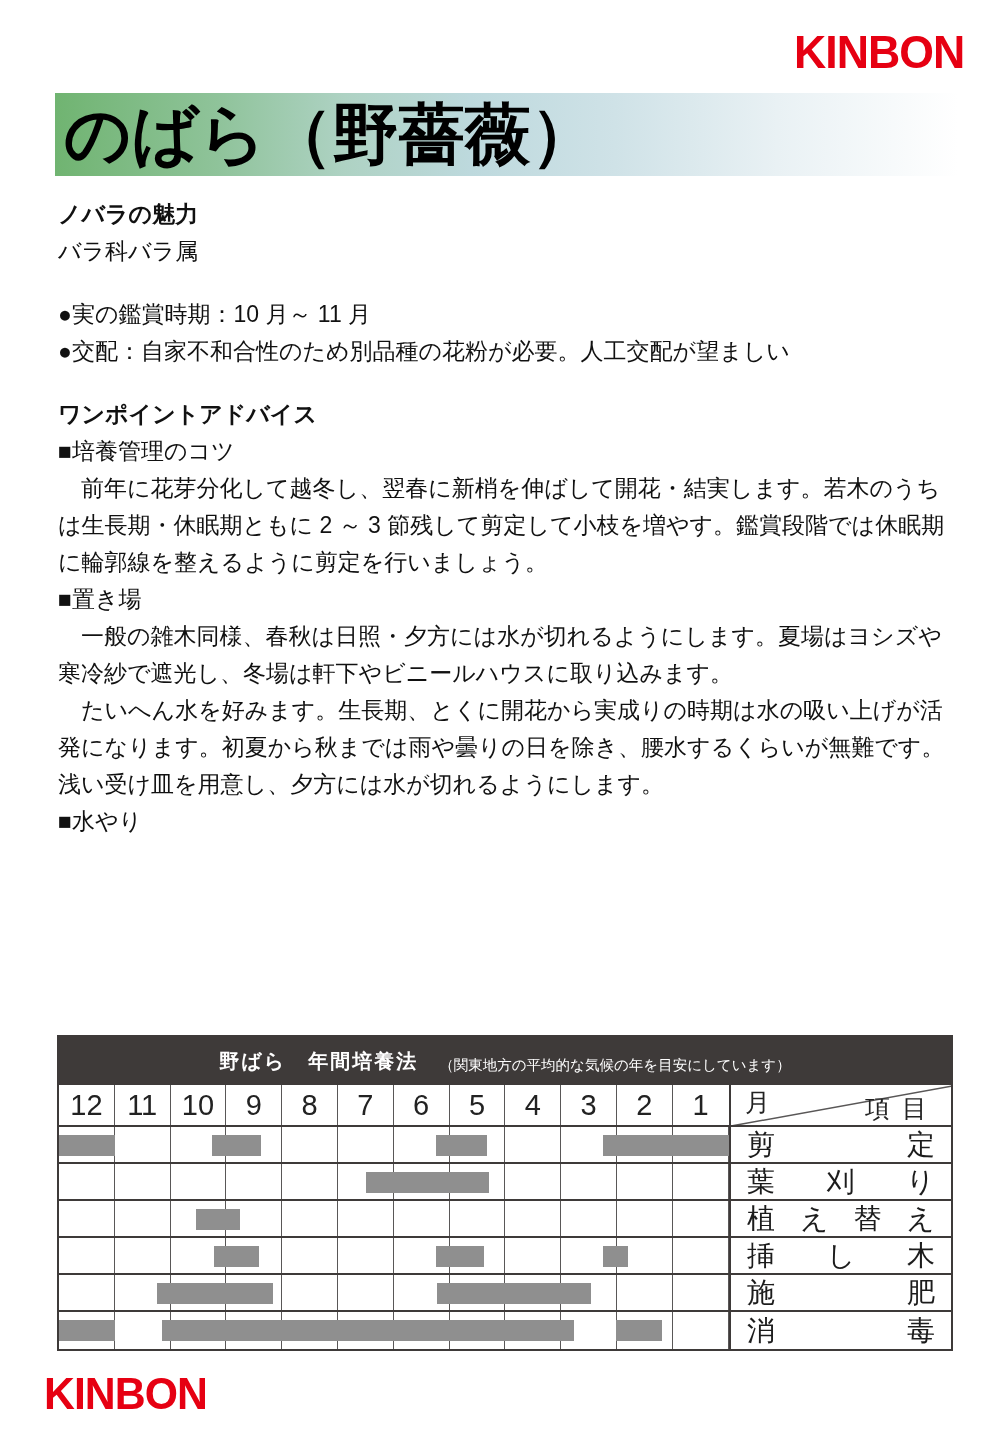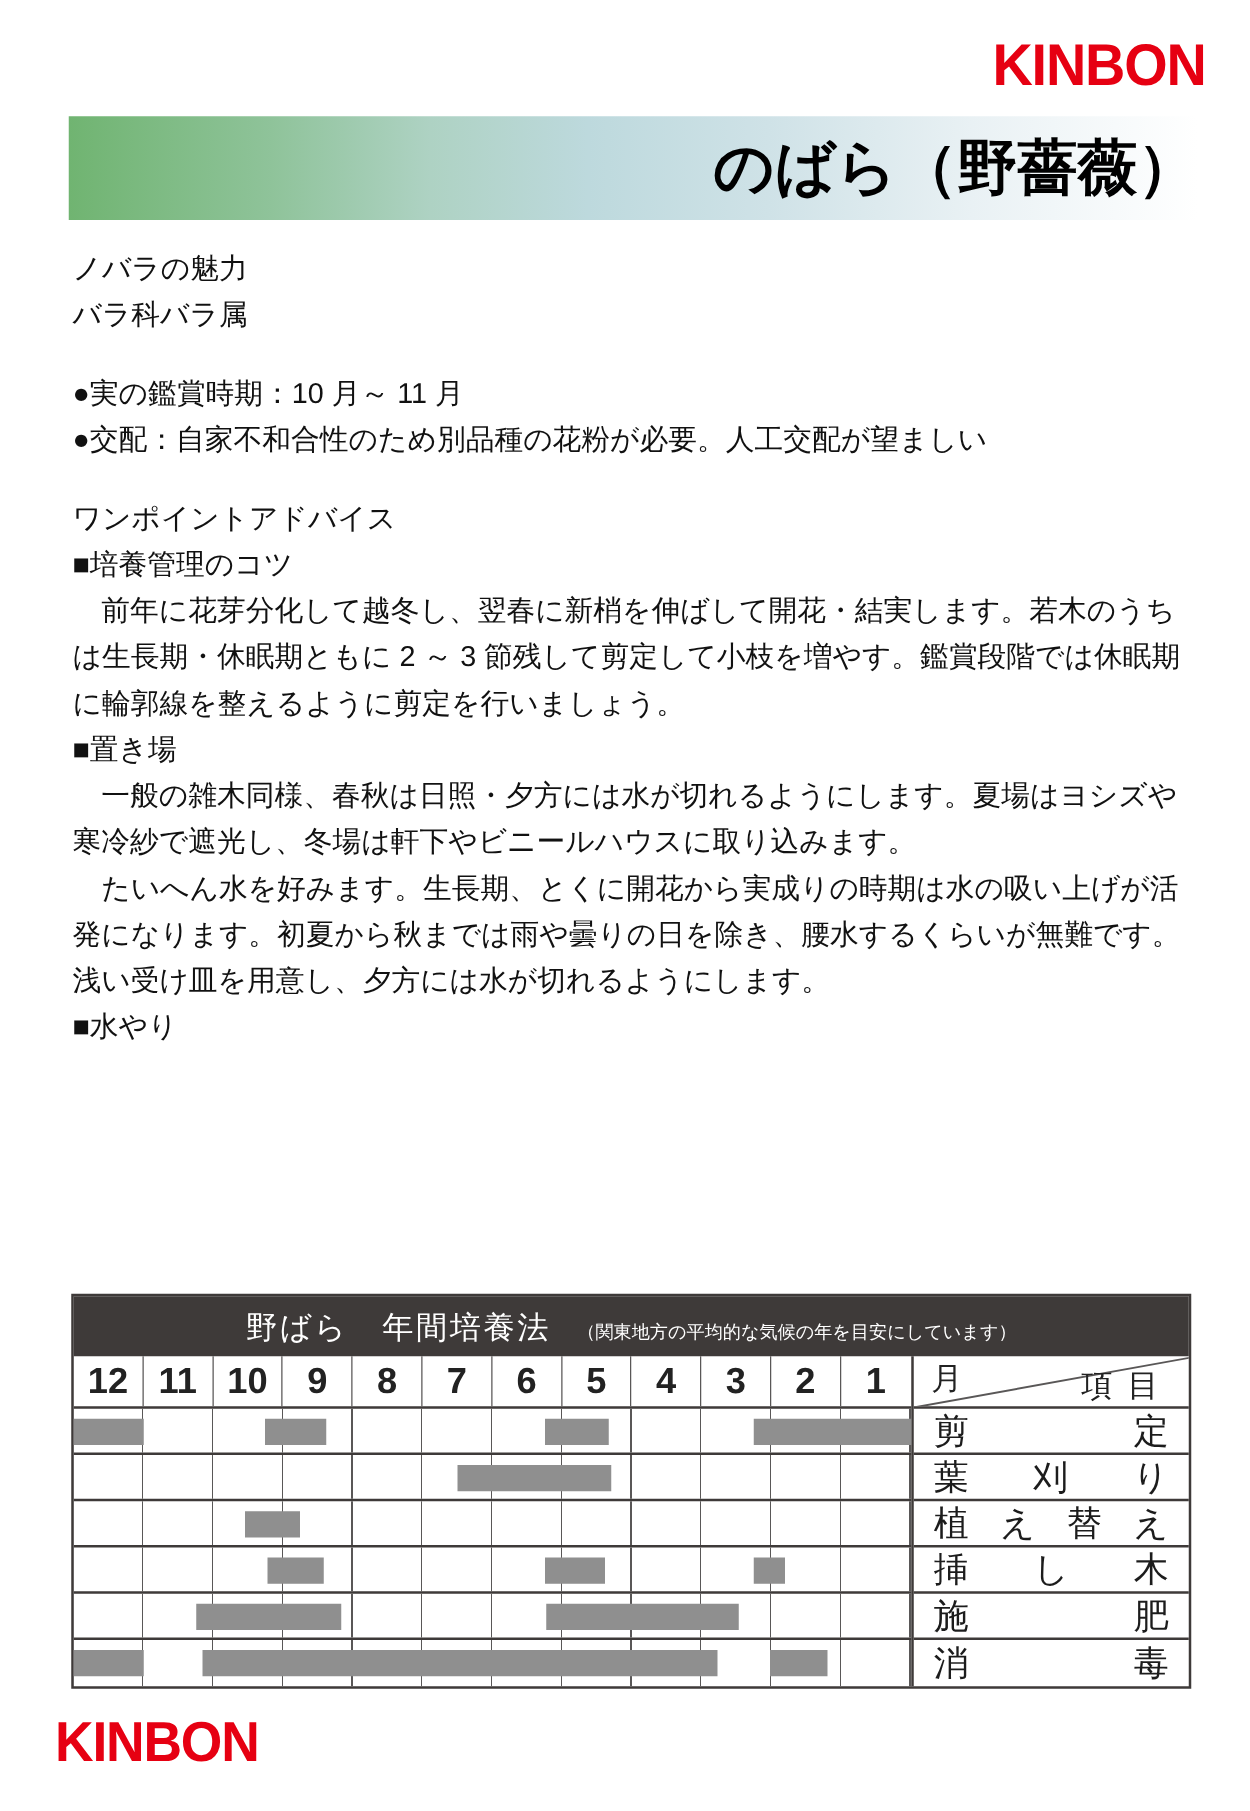--- a/index.html
+++ b/index.html
@@ -23,59 +23,57 @@
   #logo-top{top:24px;left:794px;font-size:47px;}
   #logo-bottom{top:1368px;left:44px;font-size:45px;}
   
   #title-bar{
     position:absolute;left:55px;top:93px;width:903px;height:83px;
     background:linear-gradient(90deg,#70b471 0%,#8fc39a 18%,#aed2c3 32%,#bdd9dd 46%,#cfe2e7 62%,#e9f1f4 80%,#ffffff 100%);
   }
   #title-bar .title-text{
     font-family:"Liberation Serif","DejaVu Serif",serif;
     font-weight:bold;
-    font-size:48px;
+    font-size:66px;
     line-height:83px;
-    padding-left:22px;
+    padding-left:9px;
     color:#000000;
     white-space:nowrap;
-    text-align:right;
   }
   
   #content{
     position:absolute;left:58px;top:196px;width:892px;
     font-size:23px;line-height:37px;
   }
   #content .blk{margin:0;}
-  #content .blk.bold{font-weight:normal;}
+  #content .blk.bold{font-weight:bold;}
   #content .blk.gap{height:26px;}
   
   #calendar{
     position:absolute;left:57px;top:1035px;width:896px;
     border:2px solid #3e3a39;box-sizing:border-box;
     background:#ffffff;
   }
   #cal-band{
     height:48px;background:#3e3a39;color:#ffffff;
     display:flex;align-items:center;justify-content:center;
     white-space:nowrap;
   }
   #cal-band .cal-title{
     font-family:"Liberation Serif","DejaVu Serif",serif;
-    font-weight:normal;font-size:25px;letter-spacing:2px;
+    font-weight:bold;font-size:20px;letter-spacing:2px;
   }
   #cal-band .cal-note{
     font-size:14.5px;margin-left:21px;margin-top:8px;letter-spacing:0;
   }
   #cal-grid{display:flex;}
   #cal-months-area{width:670px;flex:0 0 670px;}
   #cal-month-header{
     display:flex;height:42px;box-sizing:border-box;
     border-bottom:2px solid #3e3a39;
-    font-weight:bold;
   }
   .month-cell{
     flex:0 0 55.8px;box-sizing:border-box;
     border-right:1px solid #595757;
     display:flex;align-items:center;justify-content:center;
     font-size:29px;color:#222;
   }
   .month-cell:last-child{border-right:none;}
   .bar-row{
     position:relative;height:37px;box-sizing:border-box;

